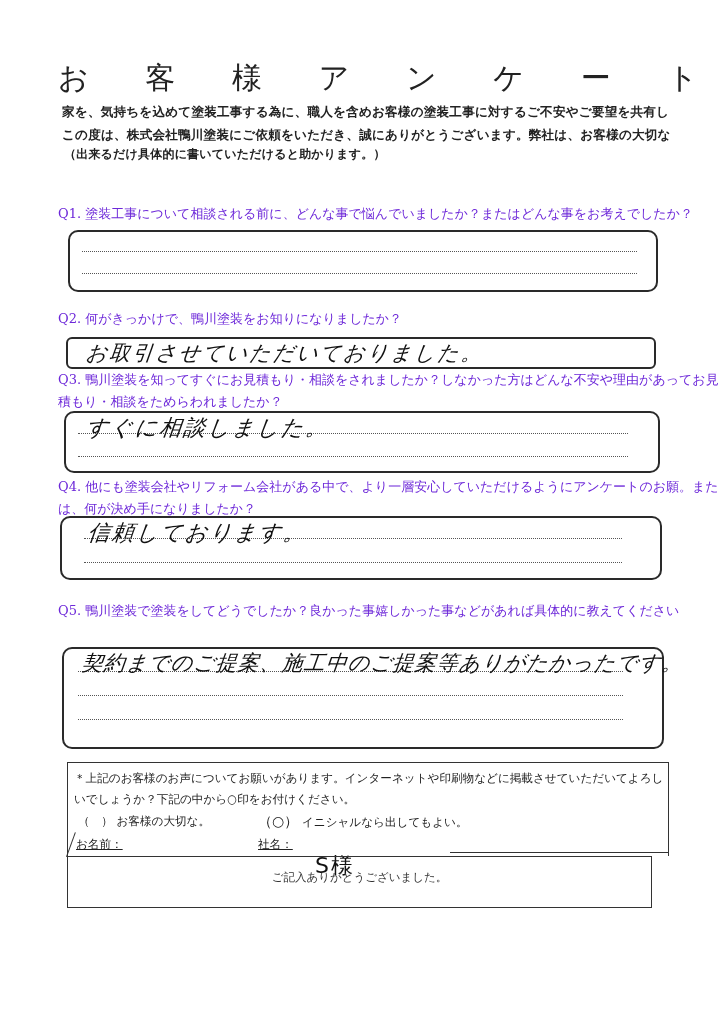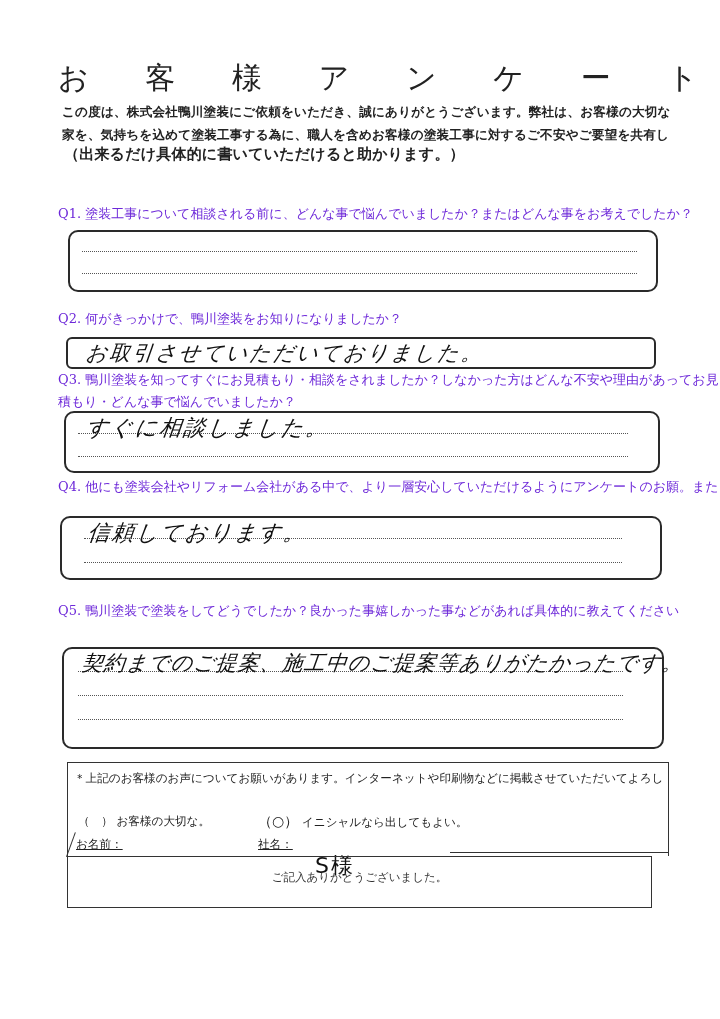--- a/index.html
+++ b/index.html
@@ -14,21 +14,21 @@
     display: flex; justify-content: space-between; align-items: center;
     font-size: 30px; font-family: "DejaVu Serif", serif; color: #222;
   }
   .title span { display: inline-block; }
   .intro {
     left: 62px; top: 100px; width: 630px;
     font-family: "DejaVu Sans", "Liberation Sans", sans-serif;
     font-size: 12.6px; line-height: 23px; font-weight: bold; color: #222;
     letter-spacing: 0.2px;
   }
-  .intro .note { font-size: 15px; line-height: 16px; display: block; padding-left: 2px; }
+  .intro .note { font-size: 12px; line-height: 16px; display: block; padding-left: 2px; }
   .q {
     font-size: 13px; line-height: 22px; color: #6d28d9;
     font-family: "DejaVu Serif", serif;
   }
   .box {
     border: 2px solid #2a2a2a; border-radius: 10px; background: #fff;
     box-sizing: border-box;
   }
   .dots {
     position: absolute; height: 0; border-top: 1px dotted #555;
@@ -63,22 +63,22 @@
   <span>客</span>
   <span>様</span>
   <span>ア</span>
   <span>ン</span>
   <span>ケ</span>
   <span>ー</span>
   <span>ト</span>
 </div>
 
 <div class="abs intro">
+  <div>家を、気持ちを込めて塗装工事する為に、職人を含めお客様の塗装工事に対するご不安やご要望を共有し</div>
   <div>この度は、株式会社鴨川塗装にご依頼をいただき、誠にありがとうございます。弊社は、お客様の大切な</div>
-  <div>家を、気持ちを込めて塗装工事する為に、職人を含めお客様の塗装工事に対するご不安やご要望を共有し</div>
   <span class="note">（出来るだけ具体的に書いていただけると助かります。）</span>
 </div>
 
 <div class="abs q" style="left:58px; top:203px;">
   <div>Q1. 塗装工事について相談される前に、どんな事で悩んでいましたか？またはどんな事をお考えでしたか？</div>
 </div>
 <div class="abs box" style="left:68px; top:230px; width:590px; height:62px;">
   <div class="dots" style="left:12px; top:19px; width:555px;"></div>
   <div class="dots" style="left:12px; top:41px; width:555px;"></div>
   <div class="hand" style="left:20px; top:2px;"></div>
@@ -86,50 +86,52 @@
 
 <div class="abs q" style="left:58px; top:308px;">
   <div>Q2. 何がきっかけで、鴨川塗装をお知りになりましたか？</div>
 </div>
 <div class="abs box" style="left:66px; top:337px; width:590px; height:32px; border-radius:6px;">
   <div class="hand" style="left:18px; top:0px; font-size:21px;">お取引させていただいておりました。</div>
 </div>
 
 <div class="abs q" style="left:58px; top:369px;">
   <div>Q3. 鴨川塗装を知ってすぐにお見積もり・相談をされましたか？しなかった方はどんな不安や理由があってお見</div>
-  <div>積もり・どんな事で悩んでいましたか？</div>
+  <div>積もり・相談をためらわれましたか？</div>
 </div>
 <div class="abs box" style="left:64px; top:411px; width:596px; height:62px;">
   <div class="dots" style="left:12px; top:20px; width:550px;"></div>
   <div class="dots" style="left:12px; top:43px; width:550px;"></div>
   <div class="hand" style="left:20px; top:0px;">すぐに相談しました。</div>
 </div>
 
 <div class="abs q" style="left:58px; top:476px;">
   <div>Q4. 他にも塗装会社やリフォーム会社がある中で、より一層安心していただけるようにアンケートのお願。また</div>
+  <div>は、何が決め手になりましたか？</div>
 </div>
 <div class="abs box" style="left:60px; top:516px; width:602px; height:64px;">
   <div class="dots" style="left:22px; top:20px; width:538px;"></div>
   <div class="dots" style="left:22px; top:44px; width:538px;"></div>
   <div class="hand" style="left:26px; top:0px;">信頼しております。</div>
 </div>
 
 <div class="abs q" style="left:58px; top:600px;">
   <div>Q5. 鴨川塗装で塗装をしてどうでしたか？良かった事嬉しかった事などがあれば具体的に教えてください</div>
 </div>
 <div class="abs box" style="left:62px; top:647px; width:602px; height:102px;">
   <div class="dots" style="left:14px; top:22px; width:545px;"></div>
   <div class="dots" style="left:14px; top:46px; width:545px;"></div>
   <div class="dots" style="left:14px; top:70px; width:545px;"></div>
   <div class="hand" style="left:18px; top:0px; font-size:21px; letter-spacing:1px;">契約までのご提案、施工中のご提案等ありがたかったです。</div>
 </div>
 
 <div class="abs pubbox"></div>
 <div class="abs pubtext" style="left:74px; top:768px; width:600px;">
   <div>＊上記のお客様のお声についてお願いがあります。インターネットや印刷物などに掲載させていただいてよろし</div>
+  <div>いでしょうか？下記の中から○印をお付けください。</div>
 </div>
 <div class="abs pubtext" style="left:78px; top:811px;">
   <span>（　）</span>
   <span>お客様の大切な。</span>
 </div>
 <div class="abs pubtext" style="left:258px; top:811px;text-align:right;">
   <span style="font-size:14px;">（○）</span>
   <span>イニシャルなら出してもよい。</span>
 </div>
 

